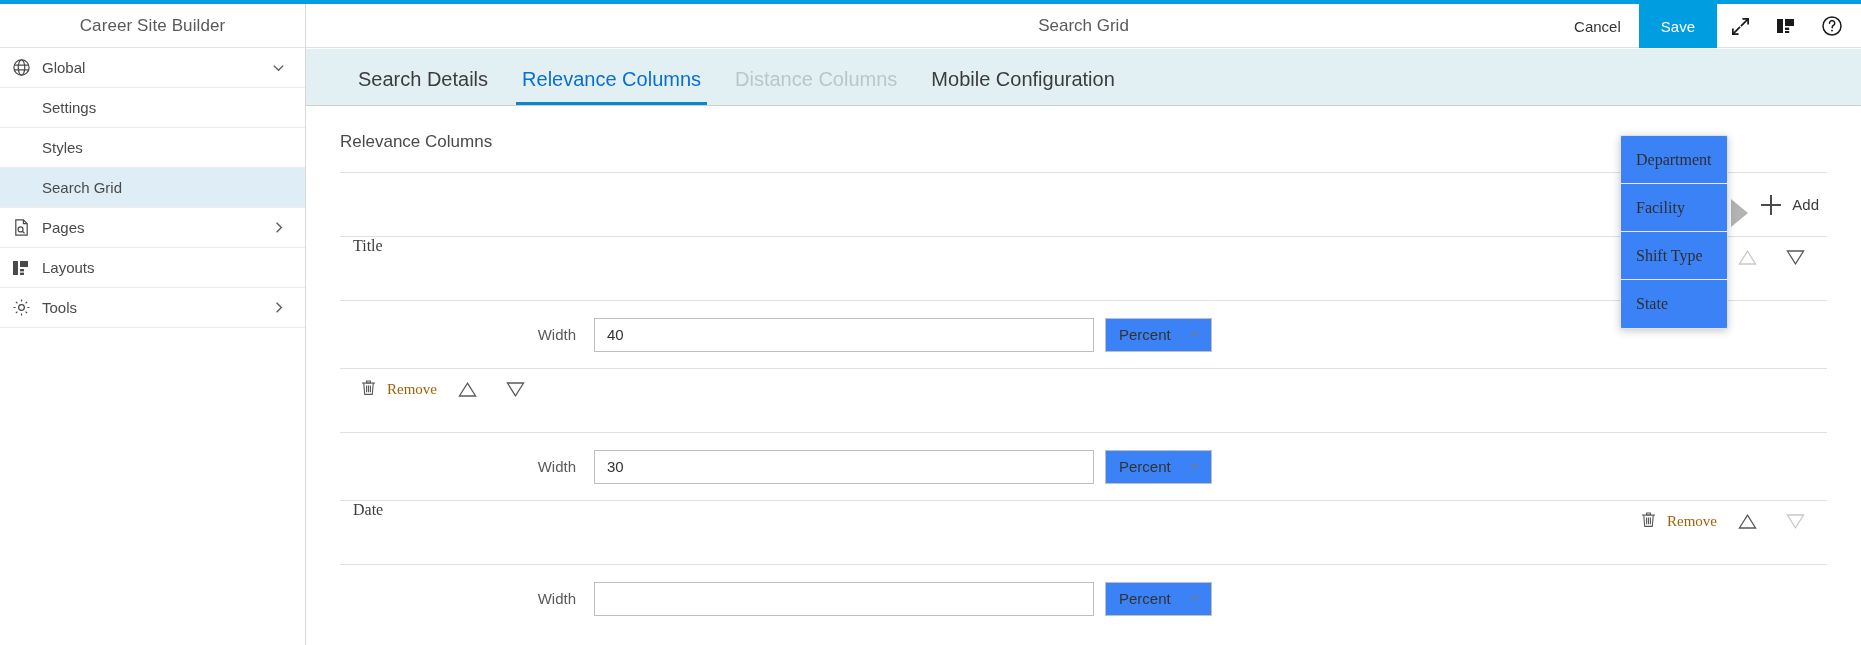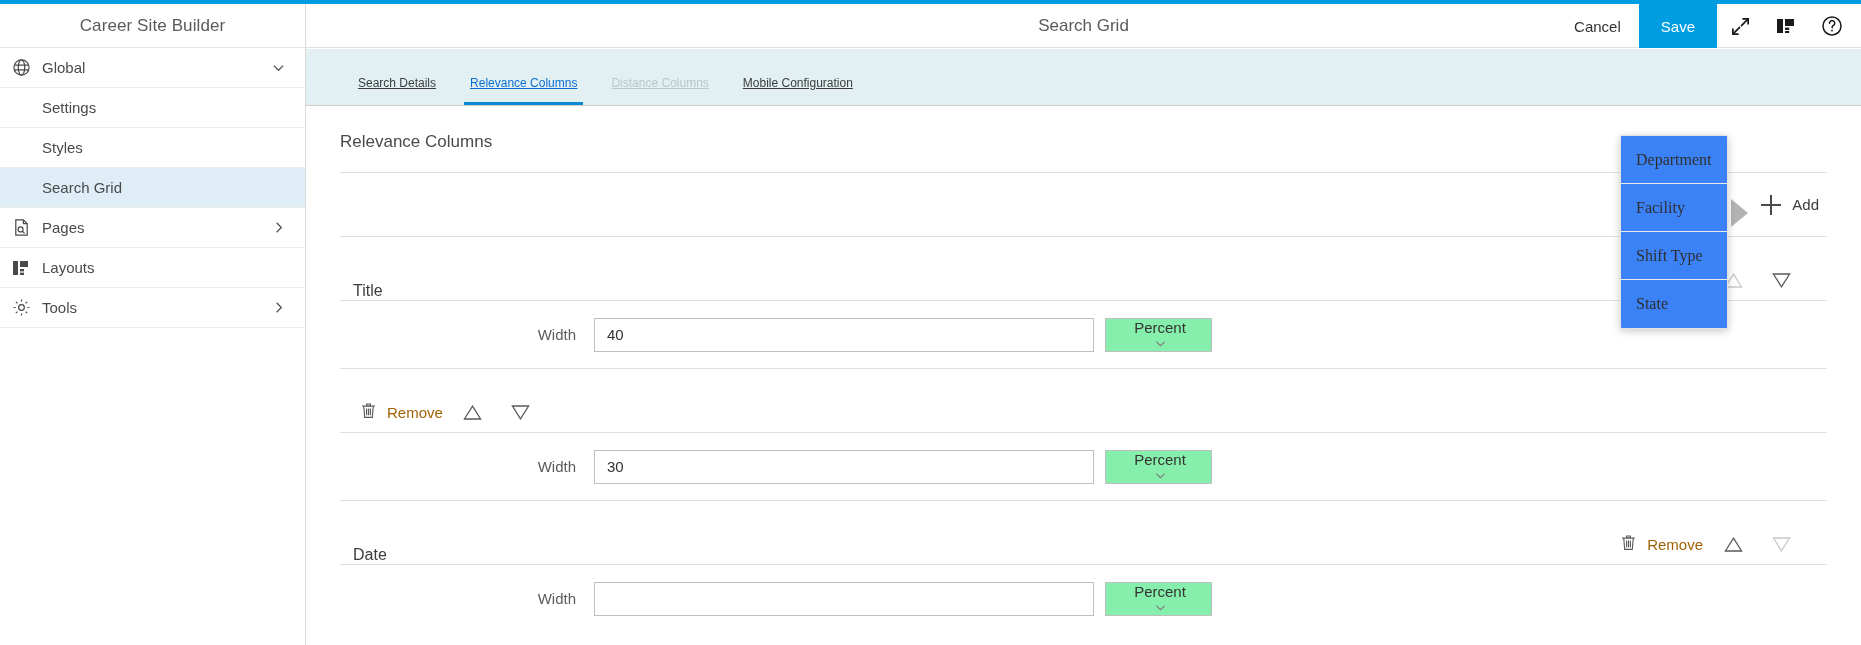--- a/index.html
+++ b/index.html
@@ -103,28 +103,27 @@
   .tabbar {
     position: absolute; top: 49px; left: 306px;
     width: 1555px; height: 57px;
     background: #e2f0f4;
     border-bottom: 1px solid #cfcfcf;
     display: flex; align-items: flex-end;
     padding-left: 35px;
   }
   .tab {
     position: relative;
-    font-size: 12px;
+    font-size: 20px;
     color: #3c3c3c;
     padding: 0 17px 16px 17px;
     cursor: pointer;
     line-height: 1;
     background: none; border: none;
     font-family: inherit;
-    text-decoration: underline;
   }
   .tab.active { color: #0a6ed1; }
   .tab.active::after {
     content: "";
     position: absolute; left: 11px; right: 11px; bottom: 0;
     height: 3px; background: #0a87d0;
   }
   .tab.disabled { color: #b9c6cb; cursor: default; }
 
   
@@ -156,22 +155,22 @@
   }
   .plus-icon::before, .plus-icon::after {
     content: ""; position: absolute; background: #4a4a4a;
   }
   .plus-icon::before { left: 0; right: 0; top: 9px; height: 2px; }
   .plus-icon::after { top: 0; bottom: 0; left: 9px; width: 2px; }
 
   
   .col-header {
     height: 63px;
-    display: flex; align-items: flex-end;
-    padding-left: 47px; padding-right: 56px;
+    display: flex; align-items: flex-start;
+    padding-left: 47px; padding-right: 42px; font-family: Liberation Serif, serif;
   }
   .col-name { font-size: 16px; color: #3c3c3c; flex: 1 1 auto; }
   .col-tools { display: flex; align-items: center; gap: 0; }
   .remove-btn {
     display: flex; align-items: center; gap: 9px;
     background: none; border: none; cursor: pointer;
     font-family: inherit;
     font-size: 15px; color: #a16207;
     padding: 0 6px;
   }
@@ -197,26 +196,25 @@
     border: 1px solid #bfbfbf;
     background: #ffffff;
     font-family: inherit; font-size: 15px; color: #333333;
     padding: 0 12px;
     outline: none;
   }
   .unit-select {
     margin-left: 11px;
     width: 107px; height: 34px;
     border: 1px solid #bfbfbf;
-    background: #86efac;
+    background: #3b82f6;
     display: flex; align-items: center; justify-content: space-between;
     padding: 0 10px 0 13px;
     font-size: 15px; color: #333333;
     cursor: pointer;
-    flex-direction: column;
   }
   .chev-sm { color: #7a7a7a; }
 
   
   .menu-pointer {
     position: absolute;
     left: 1731px; top: 199px;
     width: 0; height: 0;
     border-top: 14px solid transparent;
     border-bottom: 14px solid transparent;

